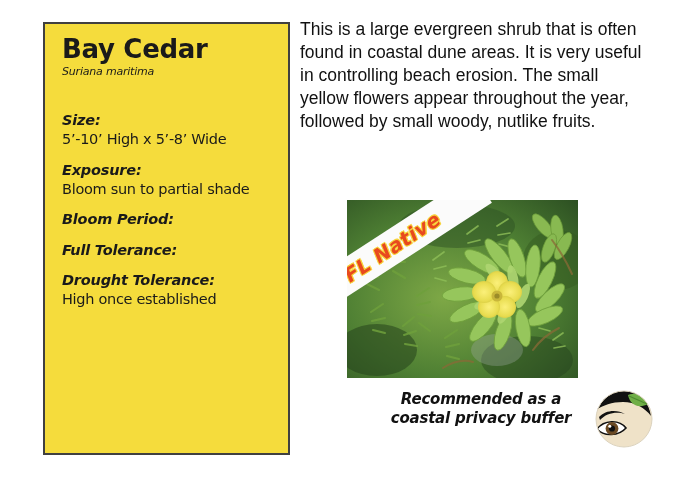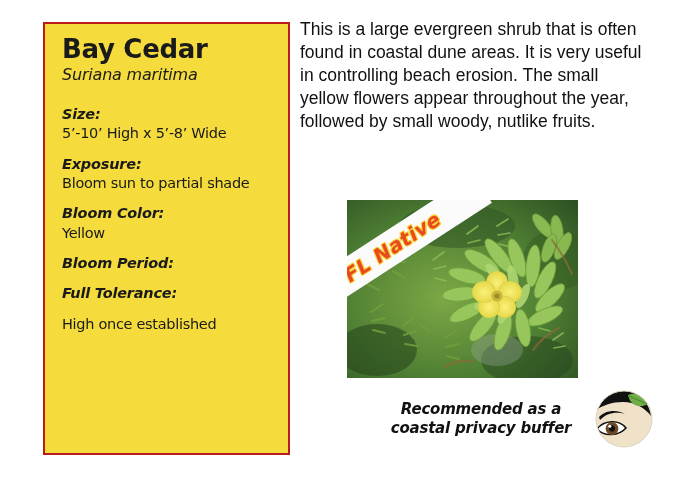--- a/index.html
+++ b/index.html
@@ -17,45 +17,45 @@
   }
 
   
   #spec-card {
     position: absolute;
     left: 43px;
     top: 22px;
     width: 247px;
     height: 433px;
     background: #F5DC3C;
-    border: 2px solid #b91c1c;
+    border: 2px solid #404040;
     box-sizing: border-box;
   }
   #card-inner {
     padding: 11px 14px 0 17px;
   }
   #plant-title {
     font-family: "DejaVu Sans", sans-serif;
     font-weight: bold;
     font-size: 26px;
     line-height: 1.08;
     color: #1a1a1a;
     letter-spacing: -0.3px;
     margin: 0;
   }
   #plant-sciname {
     font-family: "DejaVu Sans", sans-serif;
     font-style: italic;
-    font-size: 16px;
+    font-size: 11px;
     color: #1a1a1a;
     margin: 2px 0 16px 0;
     letter-spacing: -0.2px;
   }
   #attr-list {
-    margin-top: 22px;
+    margin-top: 34px;
   }
   .attr-row {
     margin-bottom: 13px;
   }
   .attr-label {
     display: block;
     font-family: "DejaVu Sans", sans-serif;
     font-weight: bold;
     font-style: italic;
     font-size: 14.5px;
@@ -131,21 +131,20 @@
     white-space: nowrap;
   }
 
   
   #recommendation {
     position: absolute;
     left: 373px;
     top: 390px;
     width: 280px;
     display: flex;
-    align-items: center;
   }
   #recommend-text {
     flex: 1;
     text-align: center;
     font-family: "DejaVu Sans", sans-serif;
     font-weight: bold;
     font-style: italic;
     font-size: 15px;
     line-height: 1.28;
     color: #111111;
@@ -174,34 +173,31 @@
       <div class="attr-row">
         <span class="attr-label">Size:</span>
         <span class="attr-value">5’-10’ High x 5’-8’ Wide</span>
       </div>
 
       <div class="attr-row">
         <span class="attr-label">Exposure:</span>
         <span class="attr-value">Bloom sun to partial shade</span>
       </div>
 
-      <div class="attr-row">
-        <span class="attr-label">Bloom Color:</span>
-        <span class="attr-value">Yellow</span>
-      </div>
 
       <div class="attr-row">
         <span class="attr-label">Bloom Period:</span>
       </div>
 
       <div class="attr-row">
         <span class="attr-label">Full Tolerance:</span>
       </div>
 
       <div class="attr-row">
+        <span class="attr-label">Drought Tolerance:</span>
         <span class="attr-value">High once established</span>
       </div>
 
     </div>
   </div>
 </div>
 
 <div id="right-col">
   <p id="description">This is a large evergreen shrub that is often found in coastal dune areas. It is very useful in controlling beach erosion. The small yellow flowers appear throughout the year, followed by small woody, nutlike fruits.</p>
 </div>

